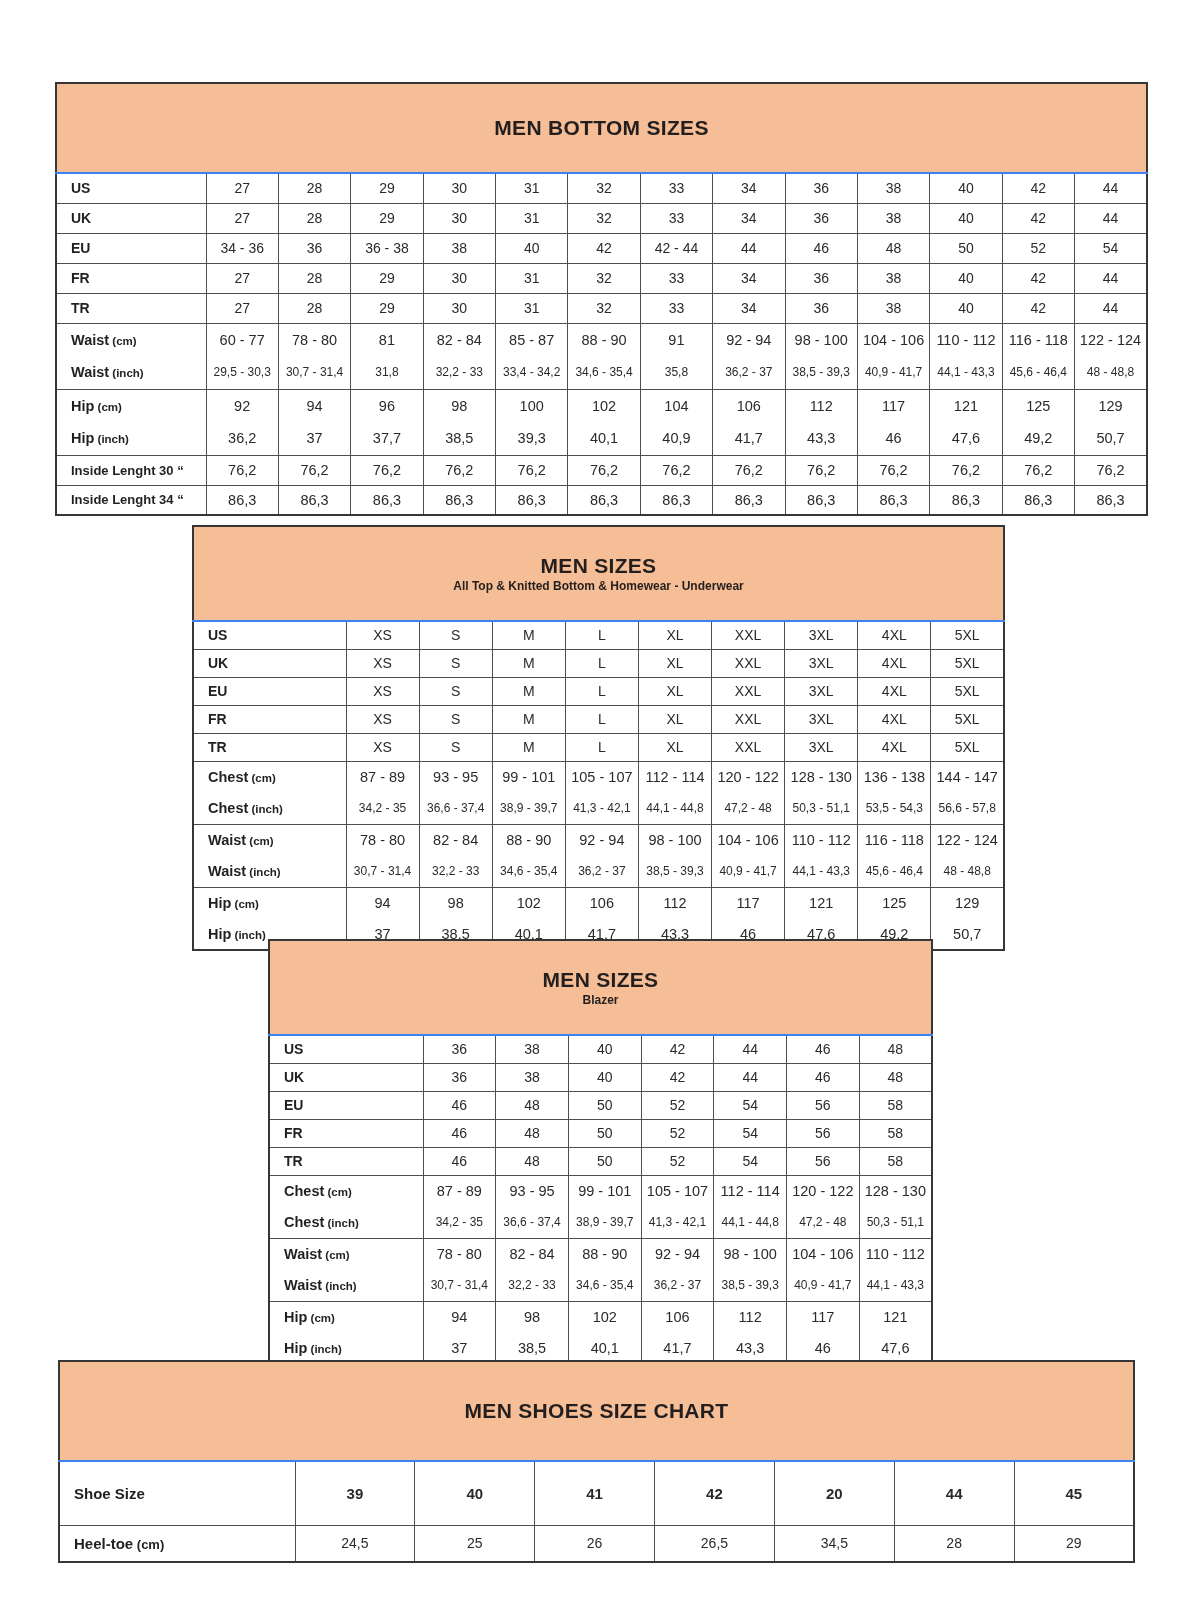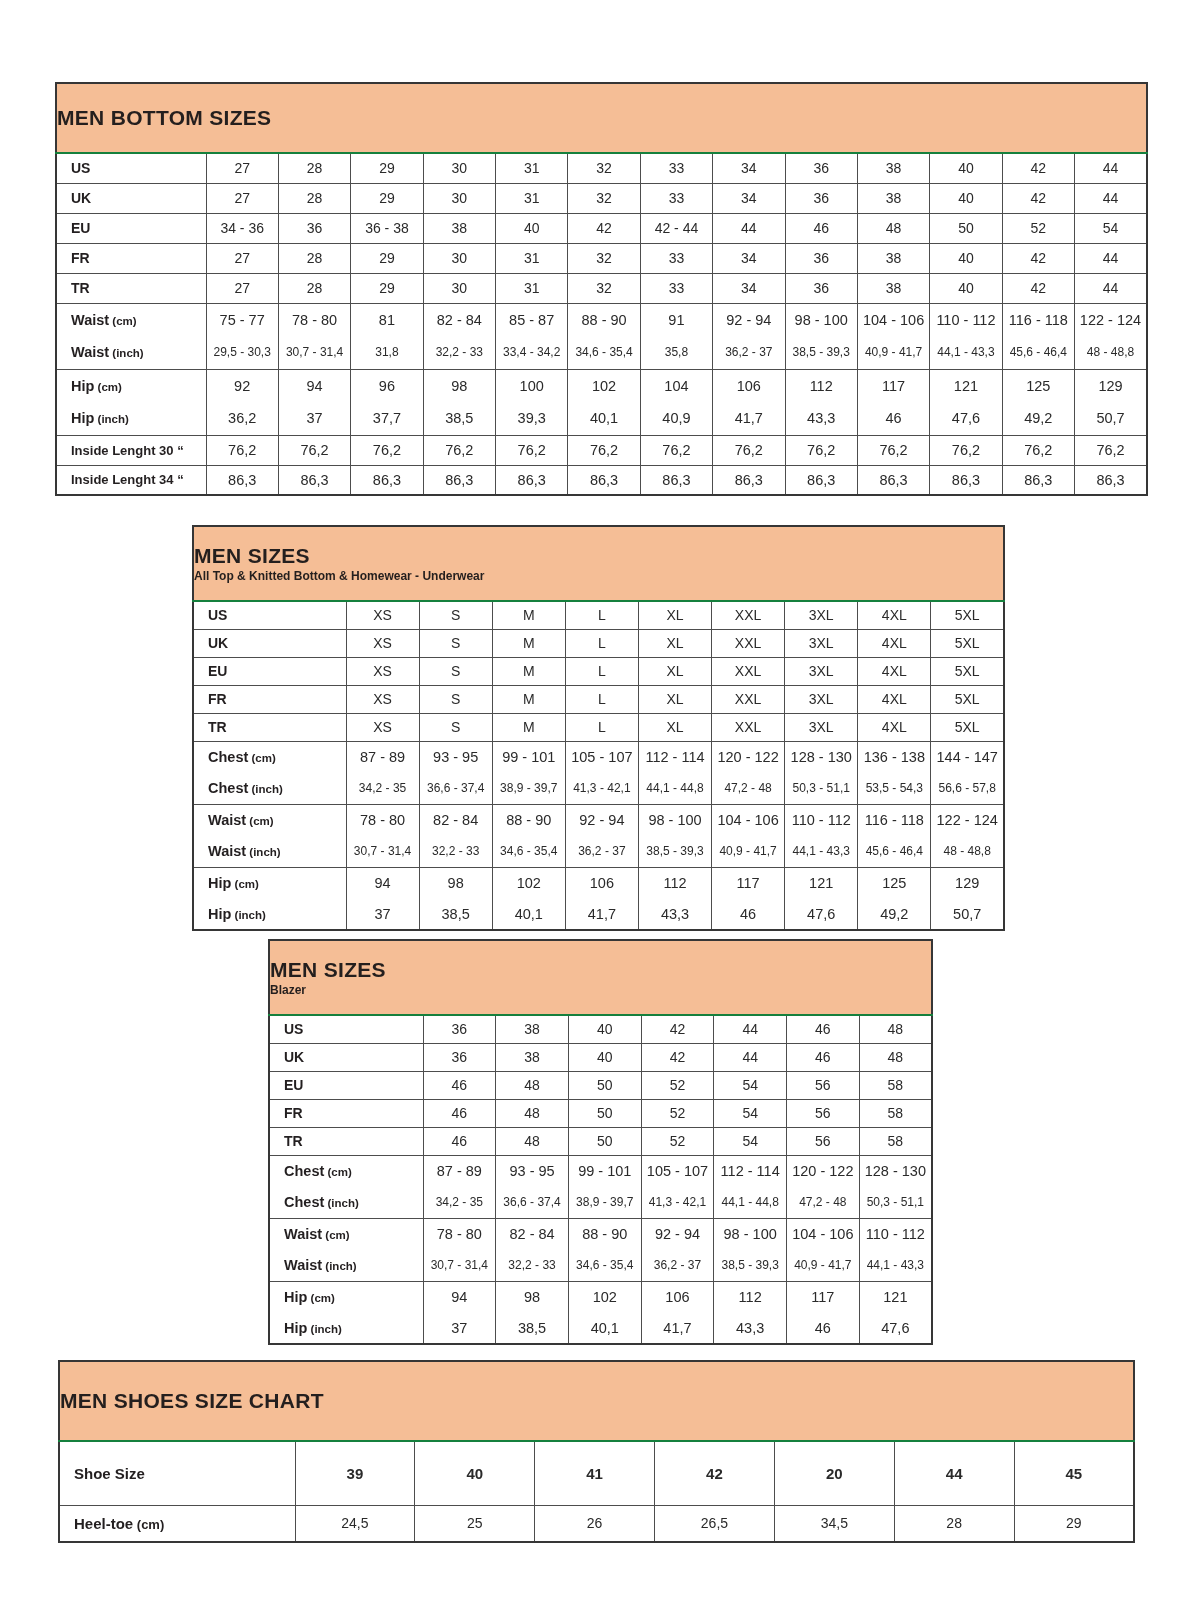--- a/index.html
+++ b/index.html
@@ -23,24 +23,24 @@
   #t4 { left: 58px;  top: 1360px; width: 1077px; }
 
   table {
     border-collapse: collapse;
     table-layout: fixed;
     width: 100%;
     border: 2px solid #363636;
   }
   th.hdr {
     background: #F5BE96;
-    border-bottom: 2px solid #15803d;
-    text-align: left;
+    border-bottom: 2px solid #3b82f6;
+    text-align: center;
     vertical-align: middle;
-    padding: 10px 0;
+    padding: 20px 0;
   }
   .ttl { font-size: 21px; font-weight: bold; letter-spacing: 0.3px; color: #241f1e; }
   .sub { font-size: 12px; font-weight: bold; margin-top: 1px; color: #241f1e; }
 
   td {
     border: 1px solid #4d4d4d;
     text-align: center;
     vertical-align: middle;
     font-size: 14.5px;
     color: #2a2a2a;
@@ -193,21 +193,21 @@
             <td class="val">33</td>
             <td class="val">34</td>
             <td class="val">36</td>
             <td class="val">38</td>
             <td class="val">40</td>
             <td class="val">42</td>
             <td class="val">44</td>
           </tr>
           <tr class="r-cm">
             <td class="lbl"><span>Waist</span><span class="unit"> (cm)</span></td>
-            <td class="val">75 - 77</td>
+            <td class="val">60 - 77</td>
             <td class="val">78 - 80</td>
             <td class="val">81</td>
             <td class="val">82 - 84</td>
             <td class="val">85 - 87</td>
             <td class="val">88 - 90</td>
             <td class="val">91</td>
             <td class="val">92 - 94</td>
             <td class="val">98 - 100</td>
             <td class="val">104 - 106</td>
             <td class="val">110 - 112</td>

